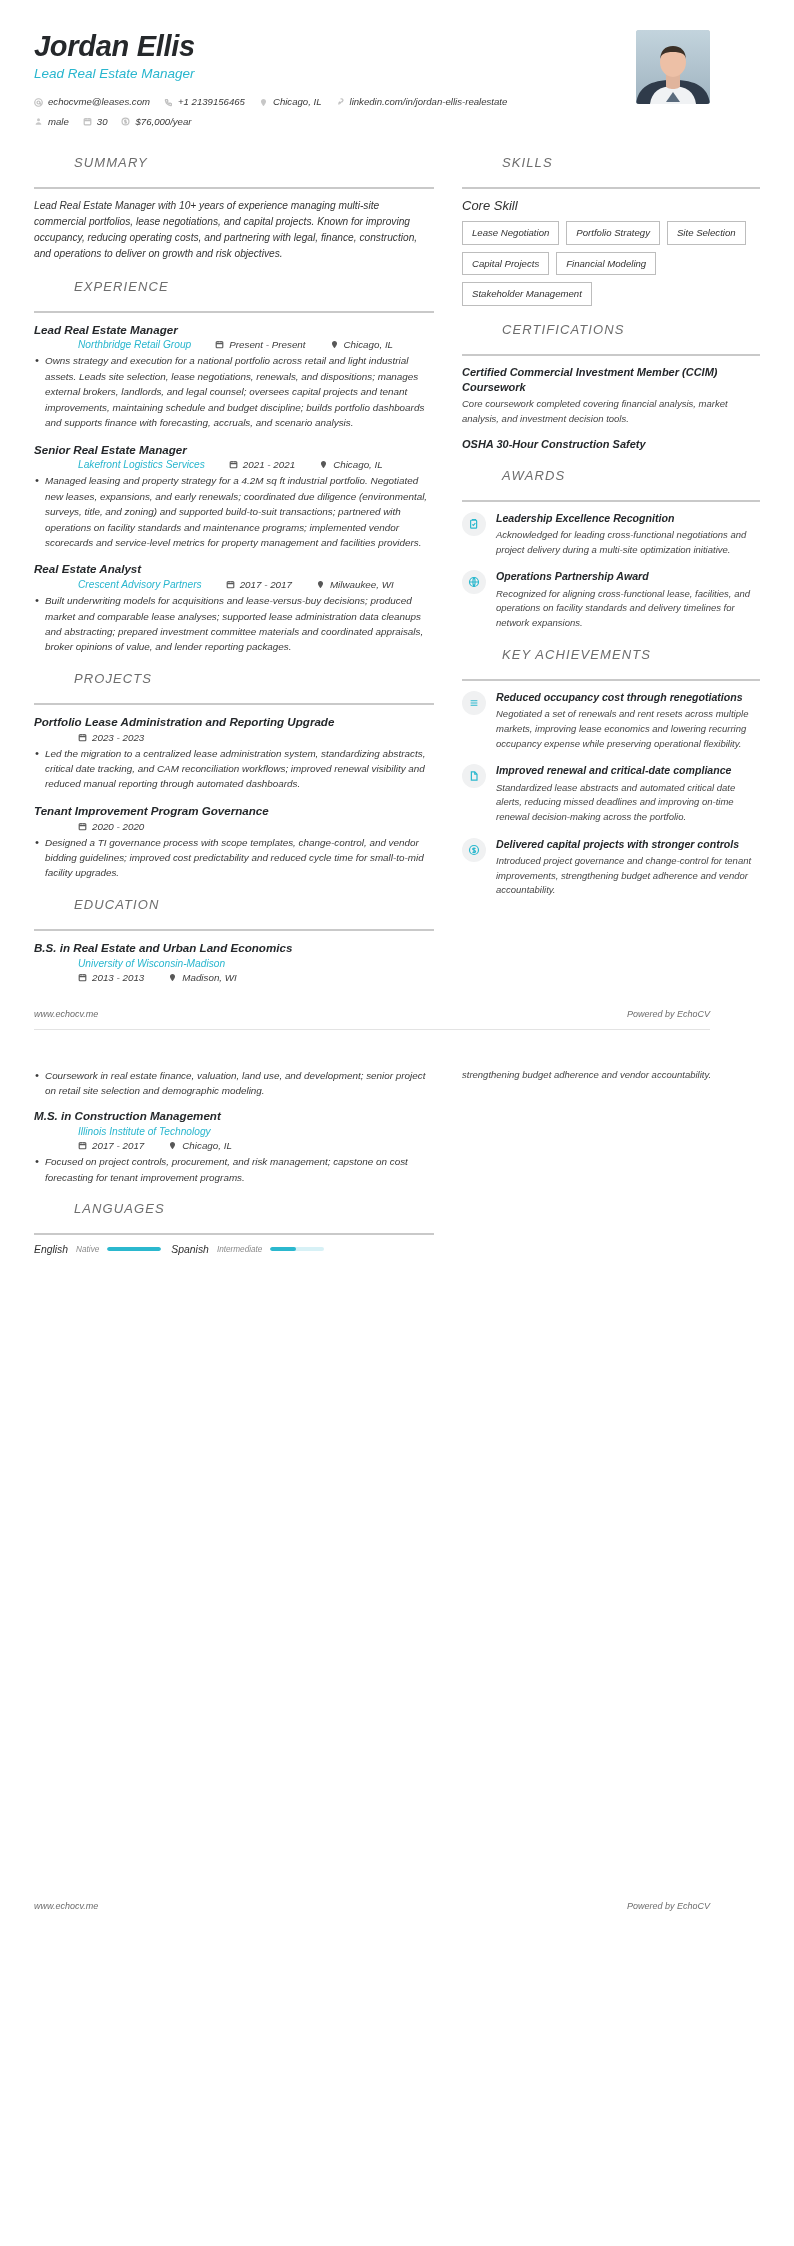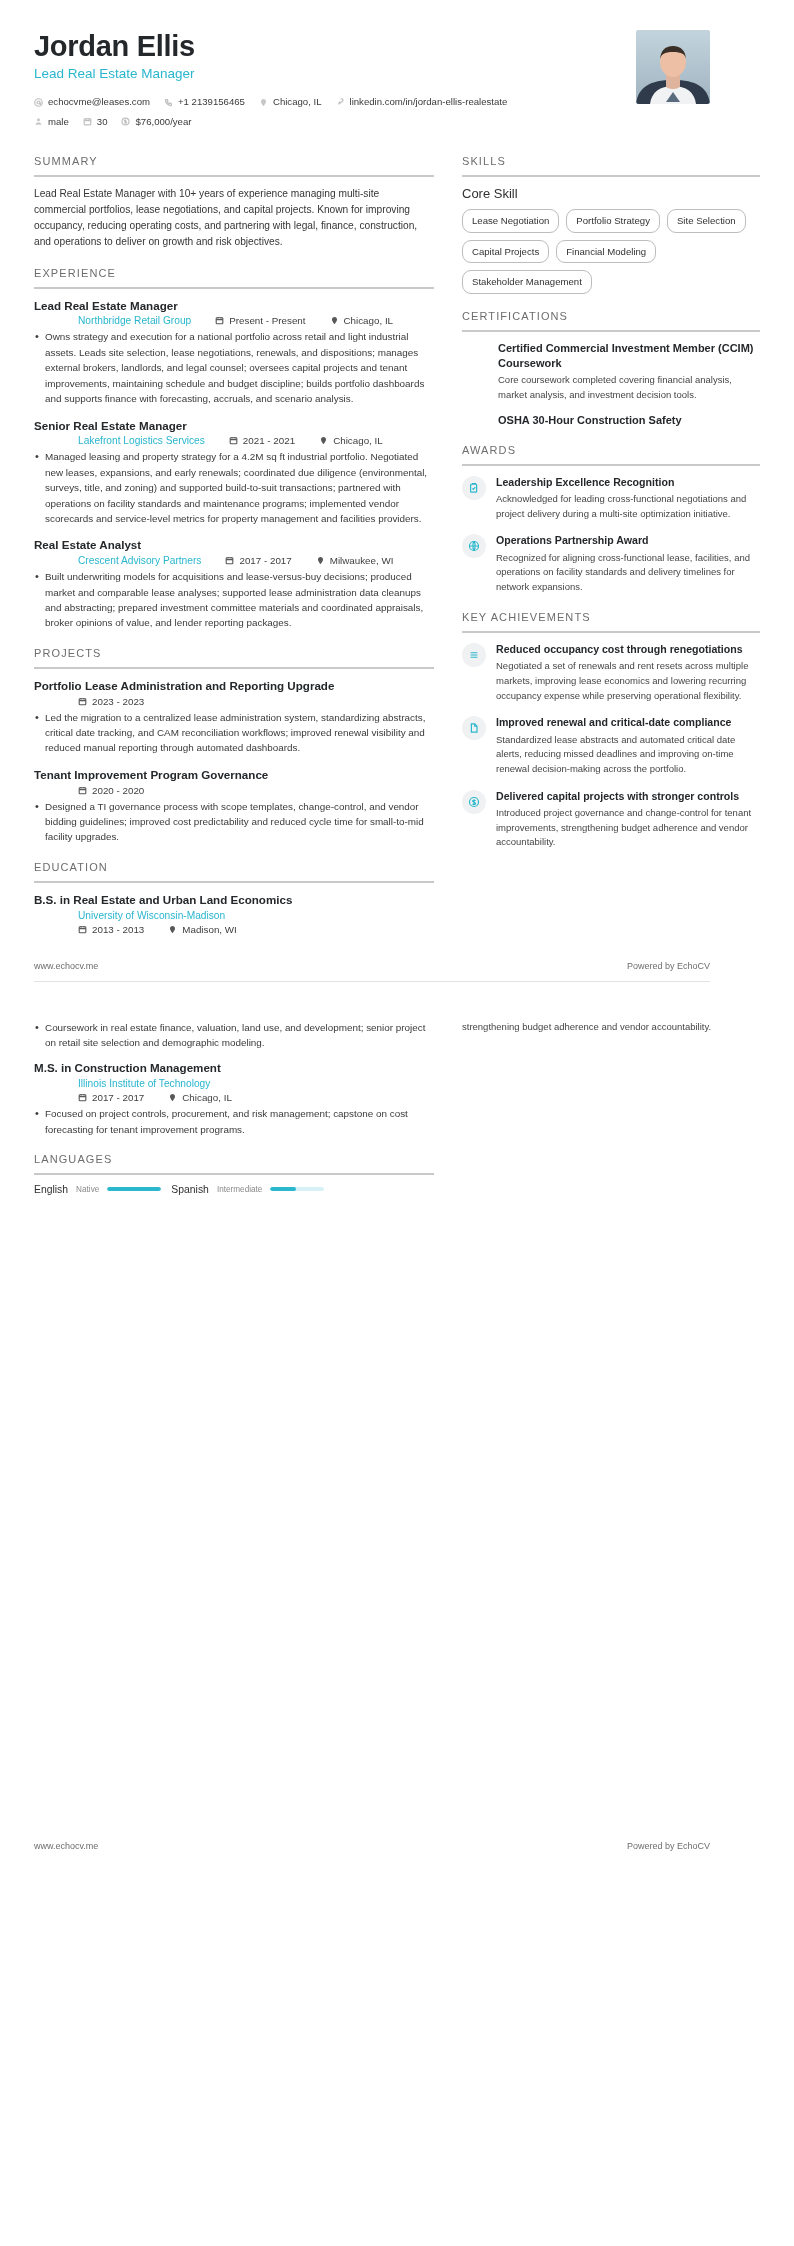--- a/index.html
+++ b/index.html
@@ -7,20 +7,21 @@
     width: 794px;
     background: #ffffff;
     font-family: "Liberation Sans", sans-serif;
     color: #2b2b2b;
     -webkit-font-smoothing: antialiased;
   }
   .page {
     width: 744px;
     position: relative;
     background: #fff;
+    font-style: italic;
   }
   .sheet {
     position: relative;
     padding: 30px 34px 0 34px;
   }
 
   
   .header {
     display: flex;
     justify-content: space-between;
@@ -63,25 +64,26 @@
     position: relative;
   }
   .photo svg { display: block; width: 74px; height: 74px; }
 
   
   .cols { display: flex; gap: 28px; margin-top: 16px; align-items: flex-start; }
   .col-left { width: 400px; flex: 0 0 400px; }
   .col-right { width: 298px; flex: 0 0 298px; }
 
   .sec-head {
-    font-size: 11px;
+    font-size: 13px;
     letter-spacing: 1.1px;
     color: #6d6d6d;
     text-transform: uppercase;
-    padding-bottom: 8px;
+    padding-bottom: 17px;
+    margin-left: 40px;
   }
   .sec-rule {
     height: 2px;
     background: #c9c9c9;
     margin-bottom: 9px;
   }
   .section { margin-bottom: 16px; }
 
   .body-text {
     font-size: 10.2px;
@@ -136,30 +138,30 @@
 
   
   .skill-group-name {
     font-size: 13px;
     color: #313131;
     margin-bottom: 8px;
   }
   .chips { display: flex; flex-wrap: wrap; gap: 7px; }
   .chip {
     border: 1px solid #bdbdbd;
-    border-radius: 9px;
+    border-radius: 0;
     padding: 5px 9px;
     font-size: 9.6px;
     color: #333;
     background: #fff;
     line-height: 1.2;
   }
 
   
-  .cert { margin-bottom: 10px; margin-left: 36px; }
+  .cert { margin-bottom: 10px; }
   .cert-title {
     font-size: 11px;
     font-weight: bold;
     color: #25282b;
     line-height: 1.35;
     margin-bottom: 3px;
   }
   .cert-desc {
     font-size: 9.5px;
     line-height: 1.55;

